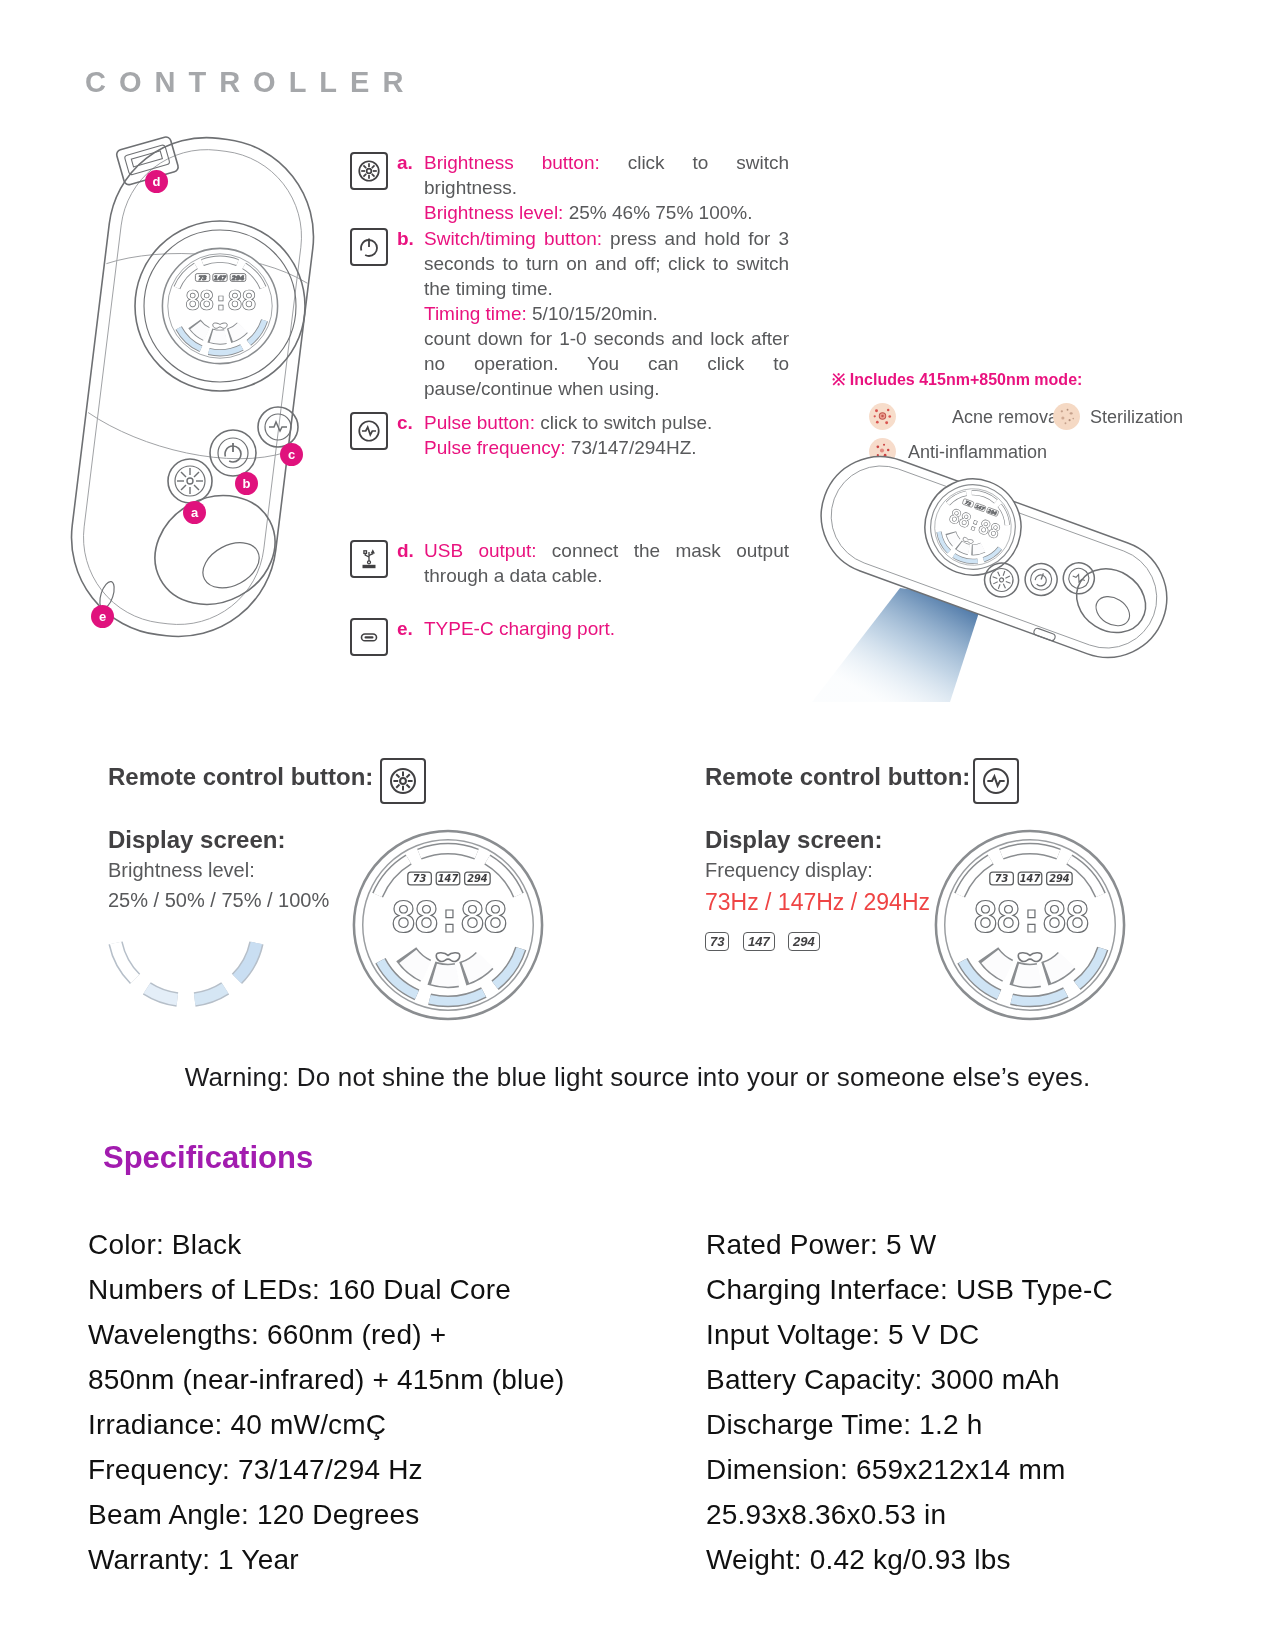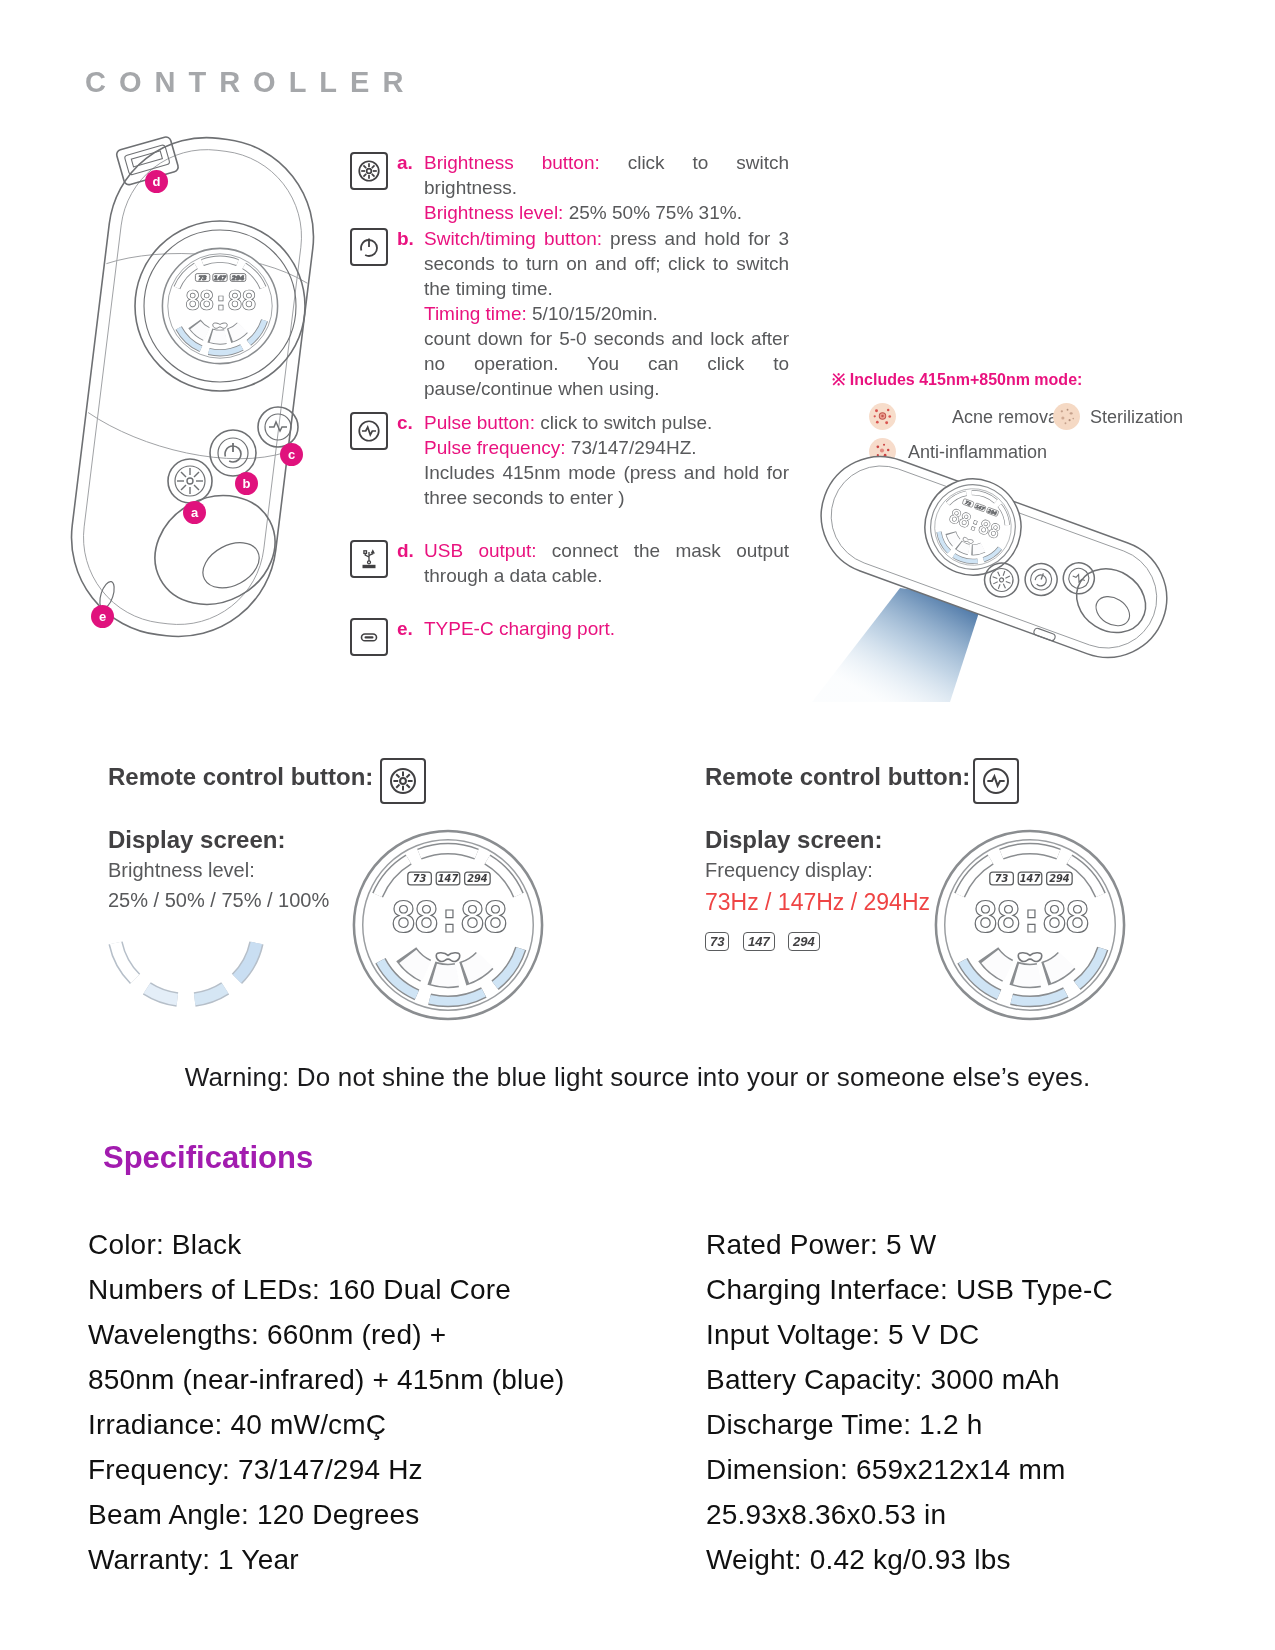--- a/index.html
+++ b/index.html
@@ -156,55 +156,54 @@
           <line x1="14.6" y1="14.6" x2="17.1" y2="17.1"></line>
         <line x1="6.9" y1="17.1" x2="9.4" y2="14.6"></line>
           <line x1="14.6" y1="9.4" x2="17.1" y2="6.9"></line>
       </svg>
     </div>
     <div class="l-text">
       <span class="l-id">a.</span>
       <div><span class="l-pink">Brightness button:</span>
            <span class="l-gray">click to switch brightness.</span></div>
       <div><span class="l-pink">Brightness level:</span>
-           <span class="l-gray">25% 50% 75% 31%.</span></div>
+           <span class="l-gray">25% 46% 75% 100%.</span></div>
     </div>
   </div>
 
   <div class="legend-item" style="top:226px;">
     <div class="icon-box">
       <svg width="24" height="24" viewBox="0 0 24 24" fill="none" stroke="#414042" stroke-width="1.8">
         <circle cx="12" cy="13" r="8" pathLength="100" stroke-dasharray="76 12 12 0" stroke-dashoffset="-57"></circle>
         <line x1="12" y1="3.5" x2="12" y2="12"></line>
       </svg>
     </div>
     <div class="l-text">
       <span class="l-id">b.</span>
       <div><span class="l-pink">Switch/timing button:</span>
            <span class="l-gray">press and hold for 3 seconds to turn on and off; click to switch the timing time.</span></div>
       <div><span class="l-pink">Timing time:</span>
            <span class="l-gray">5/10/15/20min.</span></div>
-      <div class="l-gray">count down for 5-0 seconds and lock after no operation. You can click to pause/continue when using.</div>
+      <div class="l-gray">count down for 1-0 seconds and lock after no operation. You can click to pause/continue when using.</div>
     </div>
   </div>
 
   <div class="legend-item" style="top:410px;">
     <div class="icon-box">
       <svg width="26" height="26" viewBox="0 0 24 24" fill="none" stroke="#414042" stroke-width="1.6">
         <circle cx="12" cy="12" r="9"></circle>
         <polyline points="5.5,12 9,12 10.8,8.5 13.2,15.5 15,12 18.5,12"></polyline>
       </svg>
     </div>
     <div class="l-text">
       <span class="l-id">c.</span>
       <div><span class="l-pink">Pulse button:</span>
            <span class="l-gray">click to switch pulse.</span></div>
       <div><span class="l-pink">Pulse frequency:</span>
            <span class="l-gray">73/147/294HZ.</span></div>
-      <div class="l-gray">Includes 415nm mode (press and hold for three seconds to enter )</div>
     </div>
   </div>
 
   <div class="legend-item" style="top:538px;">
     <div class="icon-box">
       <svg width="24" height="24" viewBox="0 0 24 24" fill="none" stroke="#414042" stroke-width="1.3">
         <line x1="12" y1="5" x2="12" y2="14"></line>
         <circle cx="12" cy="15.3" r="1.5"></circle>
         <path d="M12,10 L8.2,8.2 L8.2,6.4"></path>
         <rect x="6.9" y="3.8" width="2.6" height="2.6"></rect>

